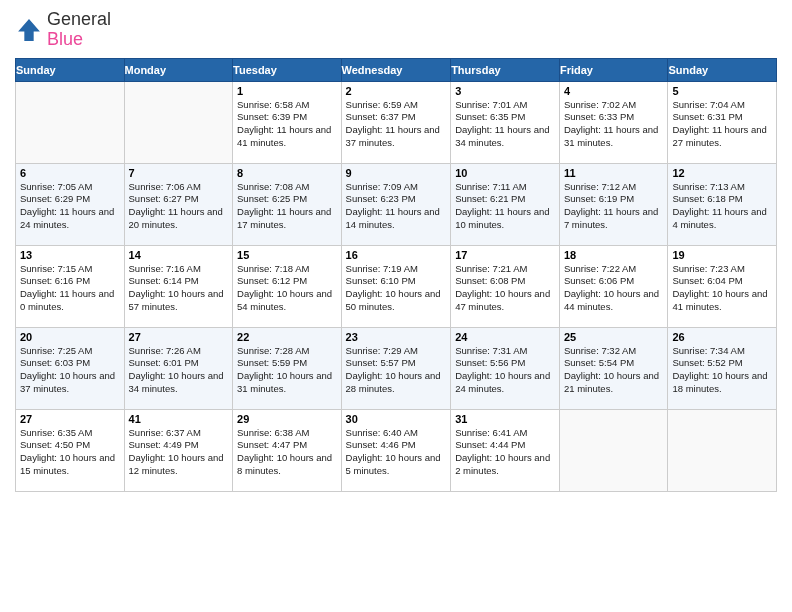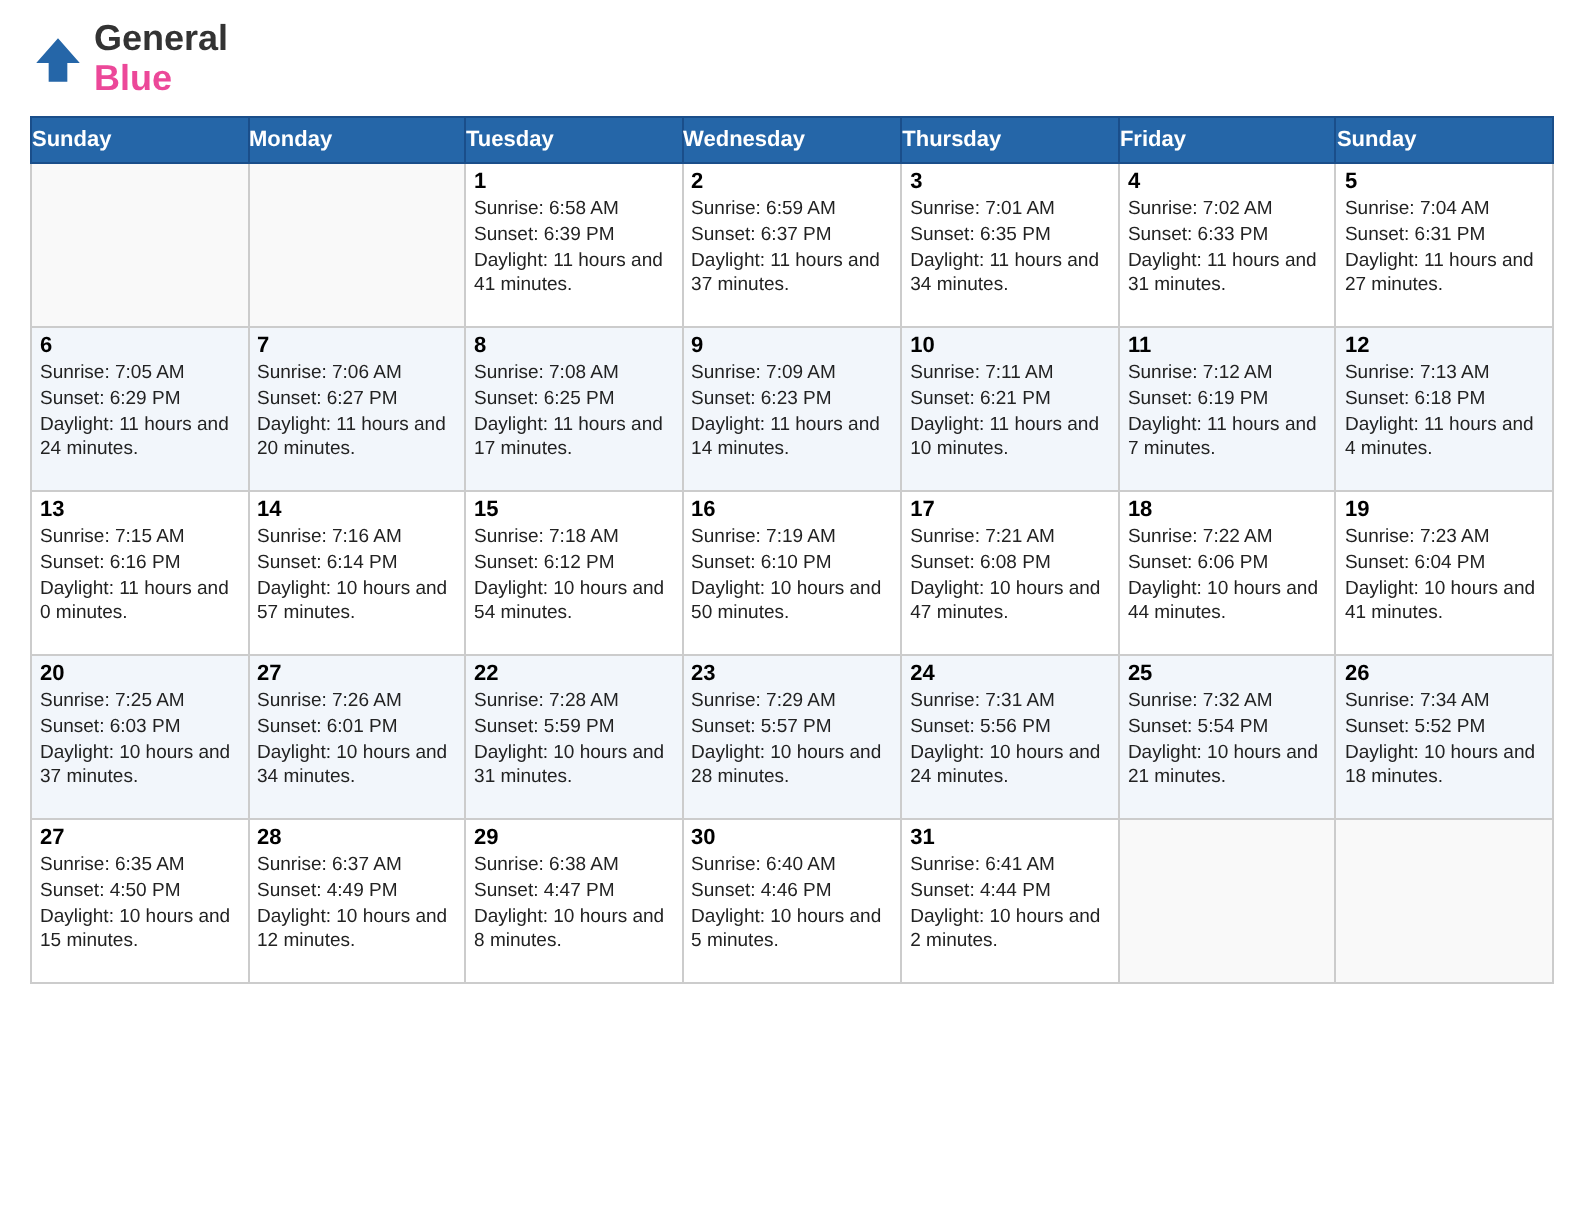--- a/index.html
+++ b/index.html
@@ -20,21 +20,21 @@
       align-items: flex-start;
       margin-bottom: 8px;
     }
     .logo {
       display: flex;
       align-items: center;
       gap: 4px;
     }
     .logo-text {
       font-size: 18px;
-      font-weight: bold;
+      font-weight: normal;
       line-height: 1.1;
     }
     .logo-general { color: #333; }
     .logo-blue { color: #ec4899; }
     .logo-icon {
       width: 28px;
       height: 28px;
     }
     .title-block {
       text-align: right;
@@ -235,21 +235,21 @@
             <span class="day-num">26</span>
             <div class="day-info">Sunrise: 7:34 AM<br>Sunset: 5:52 PM<br>Daylight: 10 hours and 18 minutes.</div>
           </td>
         </tr>
         <tr>
           <td>
             <span class="day-num">27</span>
             <div class="day-info">Sunrise: 6:35 AM<br>Sunset: 4:50 PM<br>Daylight: 10 hours and 15 minutes.</div>
           </td>
           <td>
-            <span class="day-num">28</span>
+            <span class="day-num">41</span>
             <div class="day-info">Sunrise: 6:37 AM<br>Sunset: 4:49 PM<br>Daylight: 10 hours and 12 minutes.</div>
           </td>
           <td>
             <span class="day-num">29</span>
             <div class="day-info">Sunrise: 6:38 AM<br>Sunset: 4:47 PM<br>Daylight: 10 hours and 8 minutes.</div>
           </td>
           <td>
             <span class="day-num">30</span>
             <div class="day-info">Sunrise: 6:40 AM<br>Sunset: 4:46 PM<br>Daylight: 10 hours and 5 minutes.</div>
           </td>

